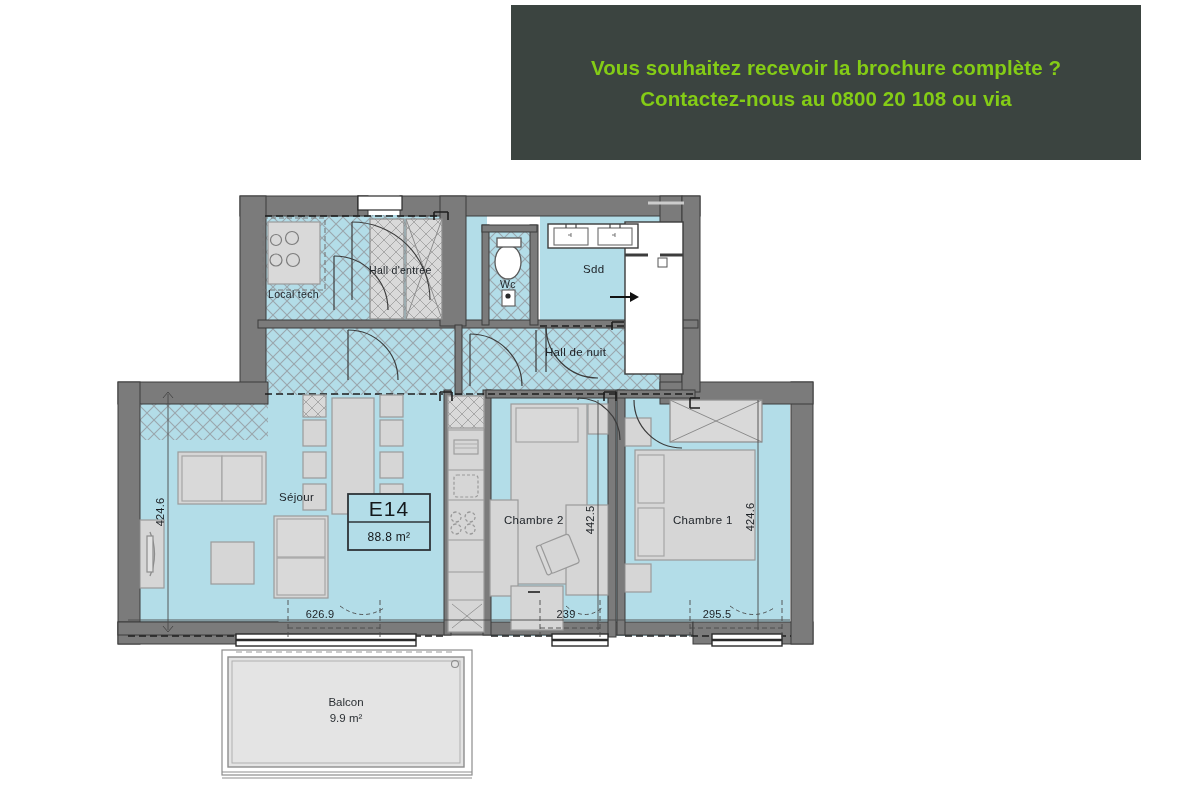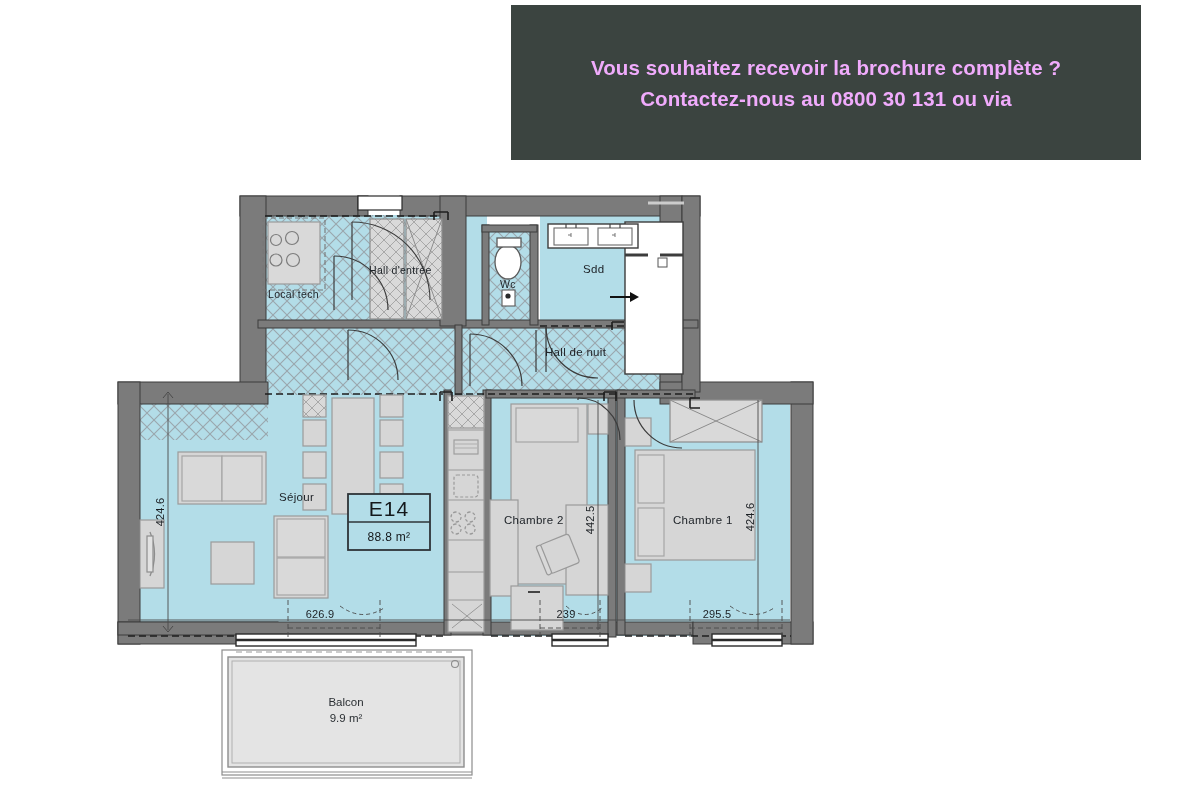--- a/index.html
+++ b/index.html
@@ -11,21 +11,21 @@
     overflow:hidden;
     position:relative;
   }
   #stage{position:absolute;left:0;top:0;width:1200px;height:800px;}
 
   
   .banner{
     position:absolute;
     left:511px;top:5px;width:630px;height:155px;
     background:#3b4440;
-    color:#f0abfc;
+    color:#84cc16;
     display:flex;flex-direction:column;
     align-items:center;justify-content:center;
     text-align:left;
     font-weight:bold;
     font-size:20.5px;
     line-height:31px;
     letter-spacing:.1px;
     box-sizing:border-box;
     padding:0 16px;
   }
@@ -48,21 +48,21 @@
   .tagarea{font-family:"Liberation Sans",sans-serif;fill:#14181b;font-size:12px;letter-spacing:.3px;}
   .balclbl{font-family:"Liberation Sans",sans-serif;fill:#2a2f33;font-size:11.5px;}
 </style>
 </head>
 <body>
 
 <div id="stage">
 
   <div class="banner">
     <div>Vous souhaitez recevoir la brochure complète ?</div>
-    <div>Contactez-nous au 0800 30 131 ou via</div>
+    <div>Contactez-nous au 0800 20 108 ou via</div>
   </div>
 
   <svg id="plan" width="1200" height="800" viewBox="0 0 1200 800">
     <defs>
       <pattern id="hatch" width="14" height="14" patternUnits="userSpaceOnUse">
         <rect width="14" height="14" fill="#b3dde8"></rect>
         <path d="M-4,4 L4,-4 M0,14 L14,0 M10,18 L18,10" stroke="#9aa7ad" stroke-width="1.1" fill="none"></path>
         <path d="M-4,10 L4,18 M0,0 L14,14 M10,-4 L18,4" stroke="#9aa7ad" stroke-width="1.1" fill="none"></path>
       </pattern>
       <pattern id="hatchlt" width="12" height="12" patternUnits="userSpaceOnUse">

